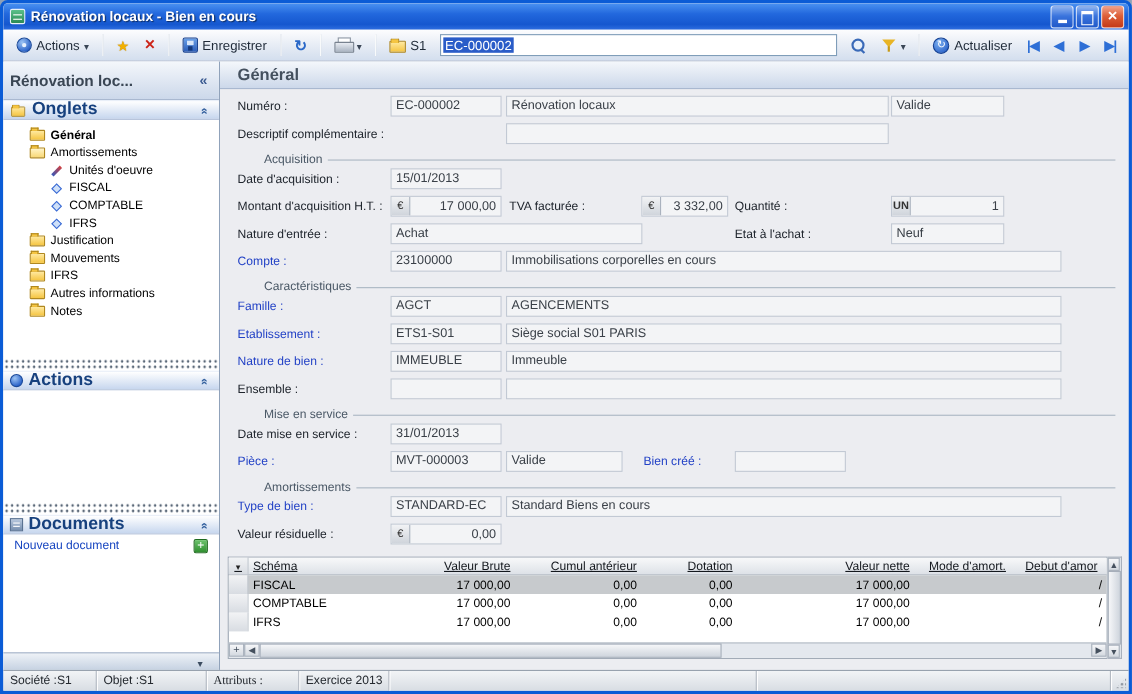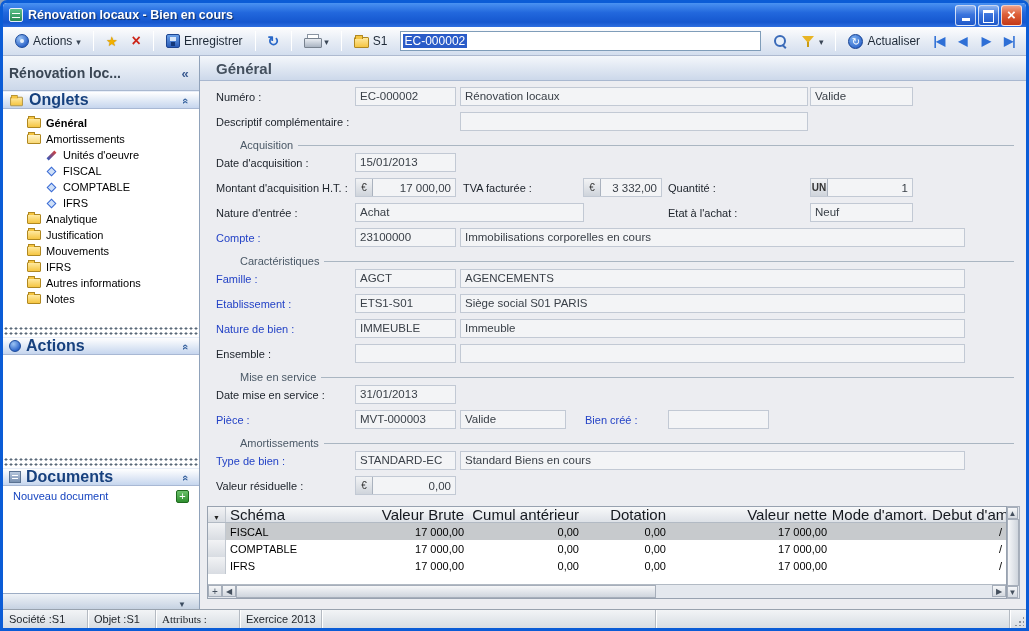--- a/index.html
+++ b/index.html
@@ -114,21 +114,21 @@
 .chip.un{font-size:10px;font-weight:bold;}
 .fld.num .val{padding-right:4px;}
 .group{height:16px;display:flex;align-items:flex-end;padding:0 12px 1px 8px;}
 .group .gt{font-size:11px;color:#4a5866;padding-right:5px;line-height:12px;white-space:nowrap;margin-left:32px;}
 .group::after{content:"";flex:1;height:1px;background:#aab6c2;margin-bottom:5px;}
 
 
 .gridwrap{margin:6px 0 0 7px;display:flex;flex:0 0 auto;}
 .grid{width:800px;border:1px solid #98a2b0;background:#fff;}
 .g-head,.g-row{display:grid;grid-template-columns:18px 122px 120px 115px 87px 161px 97px 1fr;}
-.g-head{height:16px;background:linear-gradient(180deg,#f8f9fa,#dde1e7);border-bottom:1px solid #b2bac4;font-size:15px;color:#14181e;}
+.g-head{height:16px;background:linear-gradient(180deg,#f8f9fa,#dde1e7);border-bottom:1px solid #b2bac4;font-size:11px;color:#14181e;text-decoration:underline;}
 .gc{display:flex;align-items:center;padding:0 4px;white-space:nowrap;overflow:hidden;}
 .gc.r{justify-content:flex-end;}
 .gc.c{justify-content:center;}
 .g-row{height:17px;font-size:11px;color:#000;}
 .g-row.sel{background:#c7cacd;}
 .gc.marker{background:linear-gradient(180deg,#f2f3f5,#d8dce2);border-right:1px solid #c2c8d0;padding:0;justify-content:center;}
 .hdr-marker::before{content:"▼";font-size:7px;color:#222;}
 .g-blank{height:10px;}
 .g-hscroll{height:14px;display:flex;border-top:1px solid #b2bac4;background:#e4e8ee;}
 .sbtn{width:14px;height:12px;background:linear-gradient(180deg,#f6f7f9,#d4d9e0);border:1px solid #a6aeba;font-size:8px;color:#45505e;display:flex;align-items:center;justify-content:center;flex:0 0 auto;}
@@ -140,21 +140,21 @@
 .htrack{flex:1;display:flex;}
 .hthumb{width:420px;background:linear-gradient(180deg,#f6f7f9,#cfd5dd);border:1px solid #a6aeba;}
 .vscroll{width:13px;flex:0 0 auto;display:flex;flex-direction:column;background:#e4e8ee;border:1px solid #a8b0bc;border-left:none;}
 .vscroll .sbtn{width:11px;}
 .vthumb{flex:1;background:linear-gradient(90deg,#f6f7f9,#cfd5dd);border:1px solid #a6aeba;margin:0;}
 
 
 .statusbar{height:19px;flex:0 0 auto;background:linear-gradient(180deg,#f2f4f6,#d8dde3);border-top:1px solid #98a2ae;display:flex;align-items:stretch;font-size:11px;color:#23282e;}
 .scell{display:flex;align-items:center;padding:0 6px;border-right:1px solid #b4bac2;box-shadow:1px 0 0 #fff;white-space:nowrap;overflow:hidden;}
 .scell.w1{width:85px;}
-.scell.w2{width:68px;}
+.scell.w2{width:100px;}
 .scell.w3{width:84px;font-family:Liberation Serif, serif;}
 .scell.w4{width:82px;}
 .scell.w5{width:334px;}
 .scell.fx{flex:1;}
 .grip{width:16px;position:relative;border:none;box-shadow:none;}
 .grip::before{content:"";position:absolute;right:2px;bottom:2px;width:10px;height:10px;background-image:radial-gradient(circle,#8a929c 1px,transparent 1.3px);background-size:4px 4px;clip-path:polygon(100% 0,100% 100%,0 100%);}
 </style>
 </head>
 <body>
 
@@ -254,24 +254,20 @@
           <span class="t-diamond"></span>
           <span class="tl">FISCAL</span>
         </div>
         <div class="titem lvl2">
           <span class="t-diamond"></span>
           <span class="tl">COMPTABLE</span>
         </div>
         <div class="titem lvl2">
           <span class="t-diamond"></span>
           <span class="tl">IFRS</span>
-        </div>
-        <div class="titem">
-          <span class="t-folder"></span>
-          <span class="tl">Analytique</span>
         </div>
         <div class="titem">
           <span class="t-folder"></span>
           <span class="tl">Justification</span>
         </div>
         <div class="titem">
           <span class="t-folder"></span>
           <span class="tl">Mouvements</span>
         </div>
         <div class="titem">

